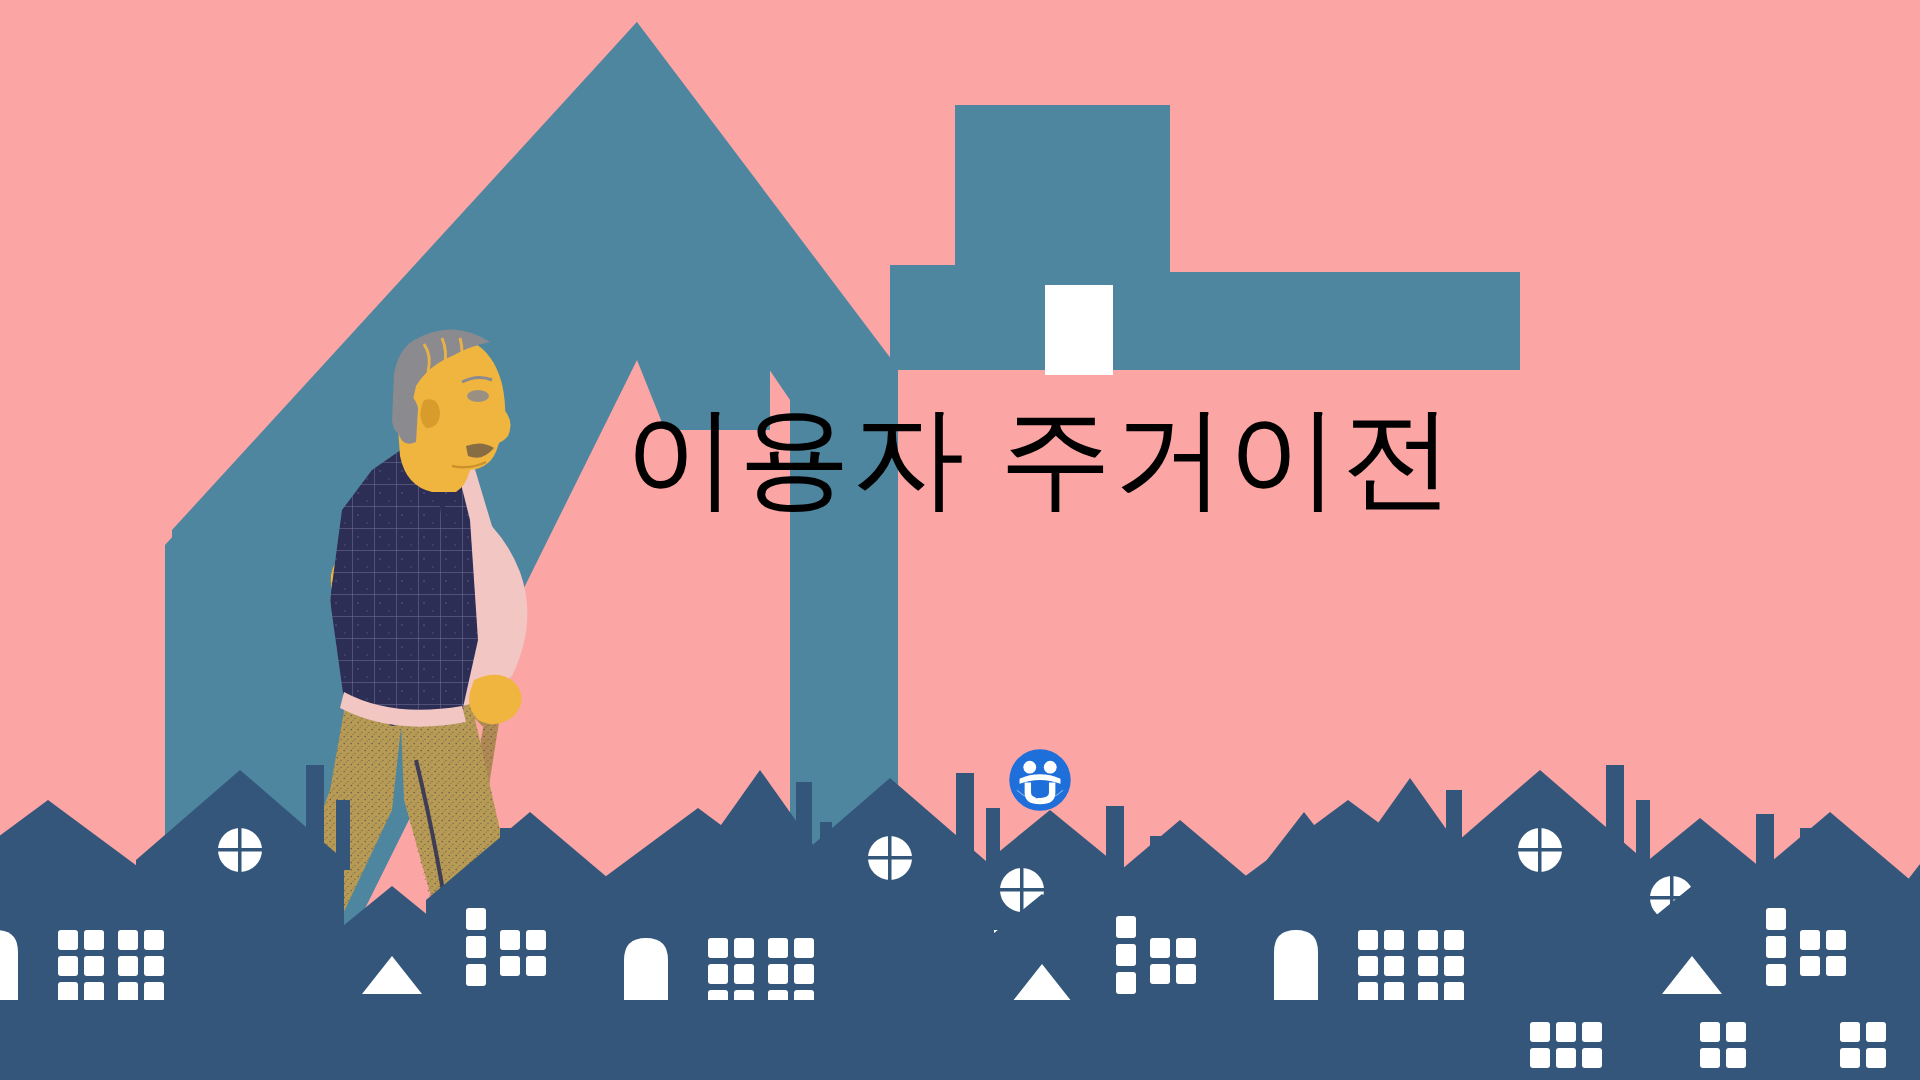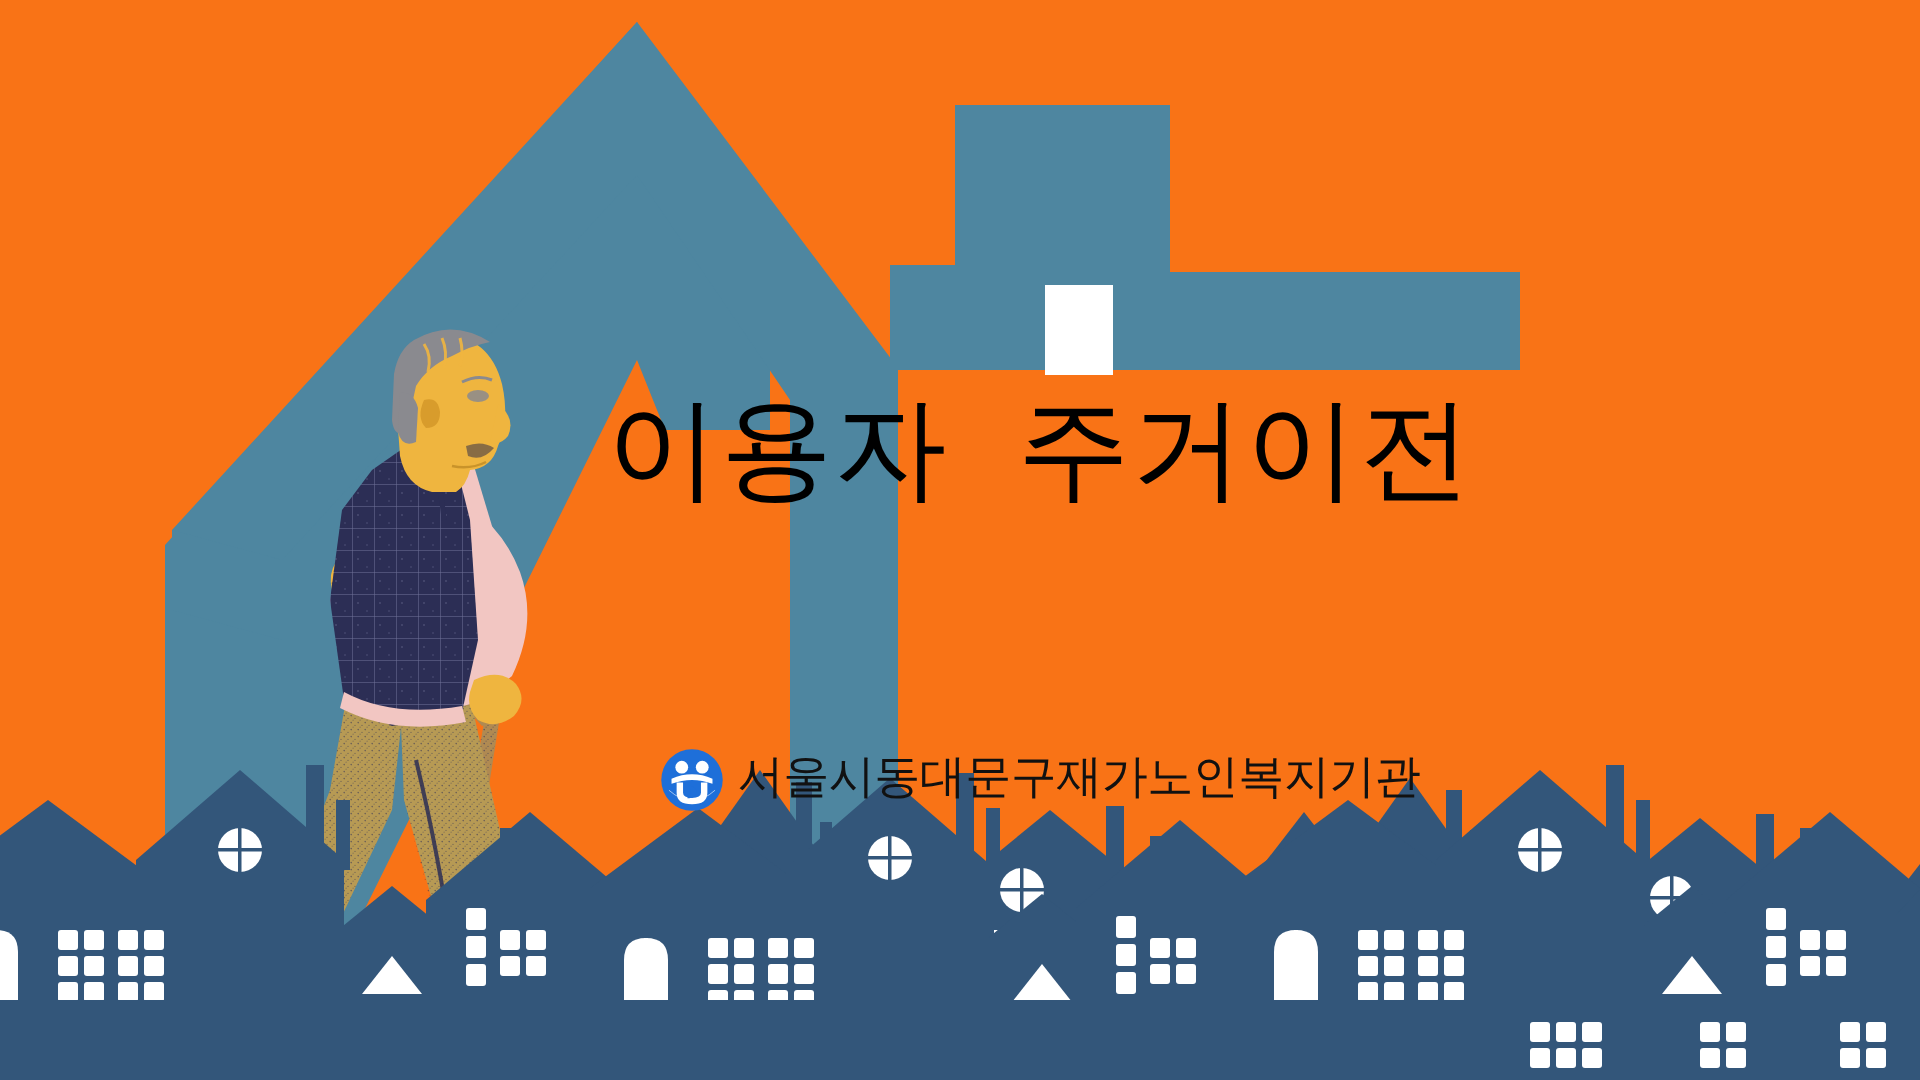--- a/index.html
+++ b/index.html
@@ -5,23 +5,23 @@
 <style>
   html, body {
     margin: 0;
     padding: 0;
     background: #ffffff;
   }
   #stage {
     position: relative;
     width: 1920px;
     height: 1080px;
-    background: #f97316;
+    background: #fca5a5;
     overflow: hidden;
-    font-family: Liberation Mono, monospace;
+    font-family: Liberation Sans, sans-serif;
   }
 
   
   .layer {
     position: absolute;
     left: 0;
     top: 0;
     width: 1920px;
     height: 1080px;
   }
@@ -442,16 +442,15 @@
 
       <path d="M18 48 Q50 34 82 48 L82 56 Q50 44 18 56 Z" fill="#ffffff"></path>
 
       <path d="M26 54 L26 70 Q26 88 50 88 Q74 88 74 70 L74 54
                L64 54 L64 70 Q64 78 50 78 Q36 78 36 70 L36 54 Z" fill="#ffffff"></path>
 
       <path d="M44 58 Q60 62 56 72 Q52 80 42 78 Q50 74 48 68 Q46 62 44 58 Z" fill="#1E6FD9"></path>
 
       <path d="M14 66 Q50 98 86 66" stroke="#ffffff" stroke-width="1.2" fill="none" opacity="0.75"></path>
     </svg>
-    <span id="org-name">서울시동대문구재가노인복지기관</span>
   </div>
 
 </div>
 
 </body></html>

